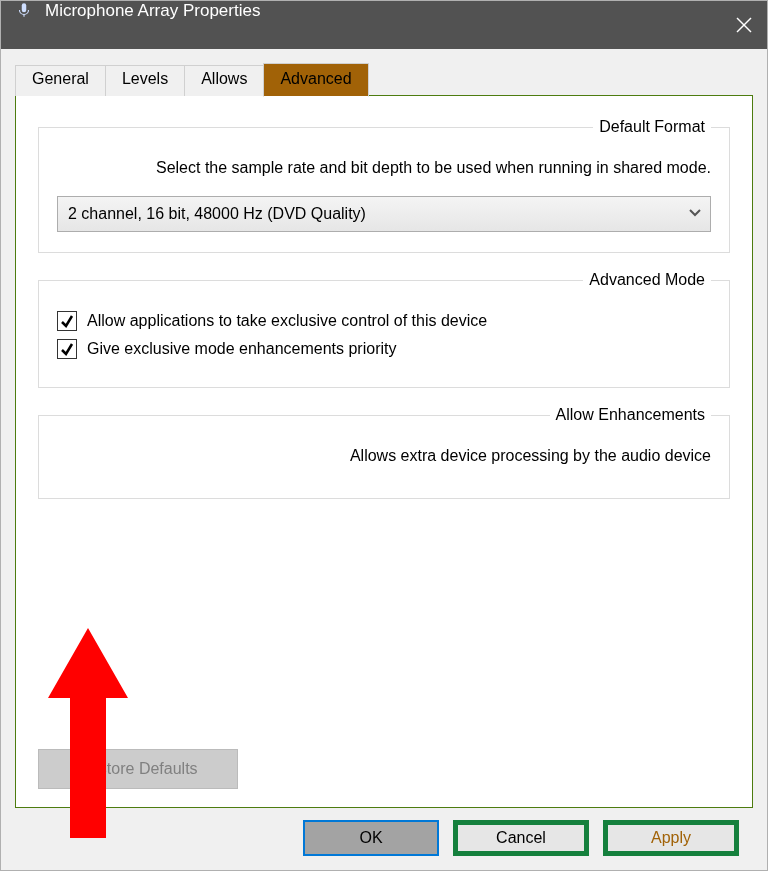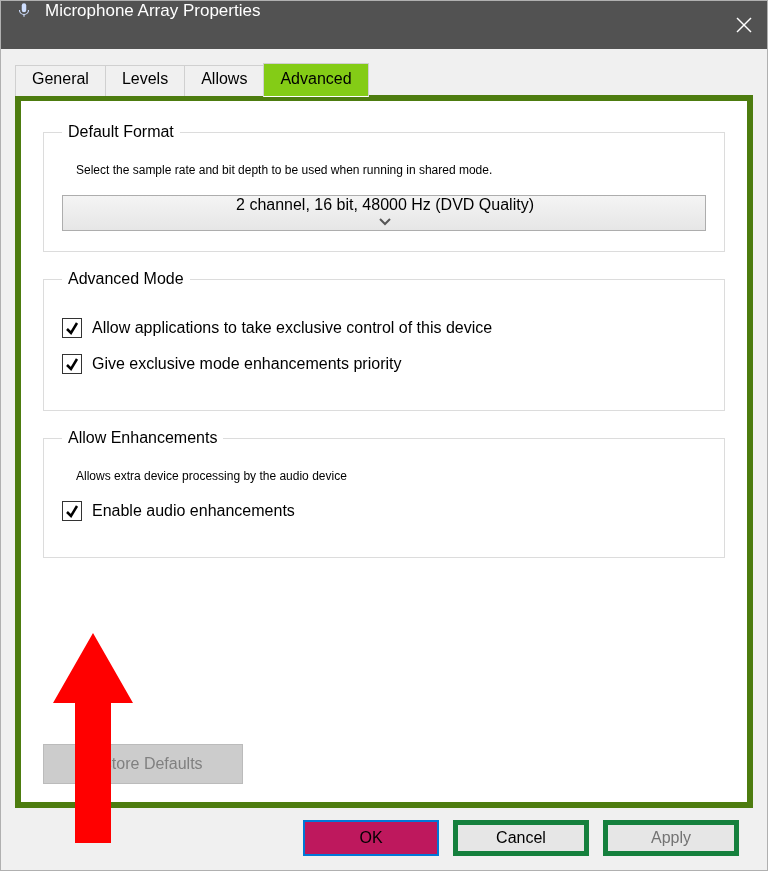--- a/index.html
+++ b/index.html
@@ -60,74 +60,74 @@
     padding: 6px 16px 8px 16px;
     border: 1px solid #d0d0d0;
     border-bottom: none;
     background: #f0f0f0;
     cursor: pointer;
     font-size: 16px;
     margin-right: -1px;
     position: relative;
   }
   .tab.active {
-    background: #84cc16;
+    background: #a16207;
     border-color: #d0d0d0;
     border-bottom: 1px solid #fff;
     margin-bottom: -1px;
     z-index: 3;
   }
   .tab:not(.active) {
     margin-top: 2px;
     padding-top: 4px;
   }
   .tab-panel {
     flex: 1;
     background: #fff;
-    border: 6px solid #4d7c0f;
+    border: 1px solid #4d7c0f;
     padding: 22px 22px 18px 22px;
     margin-top: -1px;
     display: flex;
     flex-direction: column;
     position: relative;
+    text-align: right;
   }
   fieldset.group {
     border: 1px solid #dcdcdc;
     margin: 0 0 18px 0;
     padding: 14px 18px 20px 18px;
   }
   fieldset.group legend {
     padding: 0 6px;
     font-size: 16px;
     color: #000;
   }
   .desc {
-    font-size: 12px;
+    font-size: 16px;
     margin: 6px 0 16px 14px;
     line-height: 1.5;
   }
   .combo {
     width: 100%;
     height: 36px;
     display: flex;
     align-items: center;
     justify-content: space-between;
     background: linear-gradient(#f4f4f4,#e6e6e6);
     border: 1px solid #adadad;
     padding: 0 8px 0 10px;
     font-size: 16px;
     cursor: pointer;
-    flex-direction: column;
   }
   .combo .chev svg { width: 14px; height: 14px; stroke: #555; stroke-width: 2; fill: none; }
   .check-row {
     display: flex;
     align-items: center;
     gap: 10px;
-    margin: 16px 0;
+    margin: 8px 0;
     font-size: 16px;
     cursor: pointer;
   }
   .checkbox {
     width: 20px; height: 20px;
     border: 1.5px solid #333;
     background: #fff;
     display: inline-flex;
     align-items: center; justify-content: center;
     flex-shrink: 0;
@@ -153,24 +153,24 @@
   .btn {
     width: 136px; height: 36px;
     border: 5px solid #15803d;
     background: #e6e6e6;
     font-size: 16px;
     display: flex; align-items: center; justify-content: center;
     cursor: pointer;
   }
   .btn.primary {
     border: 2px solid #0078d7;
-    background: #be185d;
+    background: #a3a3a3;
   }
   .btn.disabled {
-    color: #737373;
+    color: #a16207;
     cursor: default;
   }
 
   
   .red-arrow {
     position: absolute;
     left: 12px;
     top: 532px;
     width: 120px;
     height: 220px;
@@ -241,28 +241,20 @@
                 <polyline points="2,8 6,12 12,2"></polyline>
               </svg>
           </span>
           <span>Give exclusive mode enhancements priority</span>
         </label>
       </fieldset>
 
       <fieldset class="group">
         <legend>Allow Enhancements</legend>
         <div class="desc" style="margin-bottom:10px">Allows extra device processing by the audio device</div>
-        <label class="check-row">
-          <span class="checkbox">
-            <svg viewBox="0 0 14 14">
-                <polyline points="2,8 6,12 12,2"></polyline>
-              </svg>
-          </span>
-          <span>Enable audio enhancements</span>
-        </label>
       </fieldset>
 
       <div class="spacer"></div>
 
       <div class="restore-btn">
         <span>Restore Defaults</span>
       </div>
 
       <div class="red-arrow">
         <svg viewBox="0 0 120 220">

